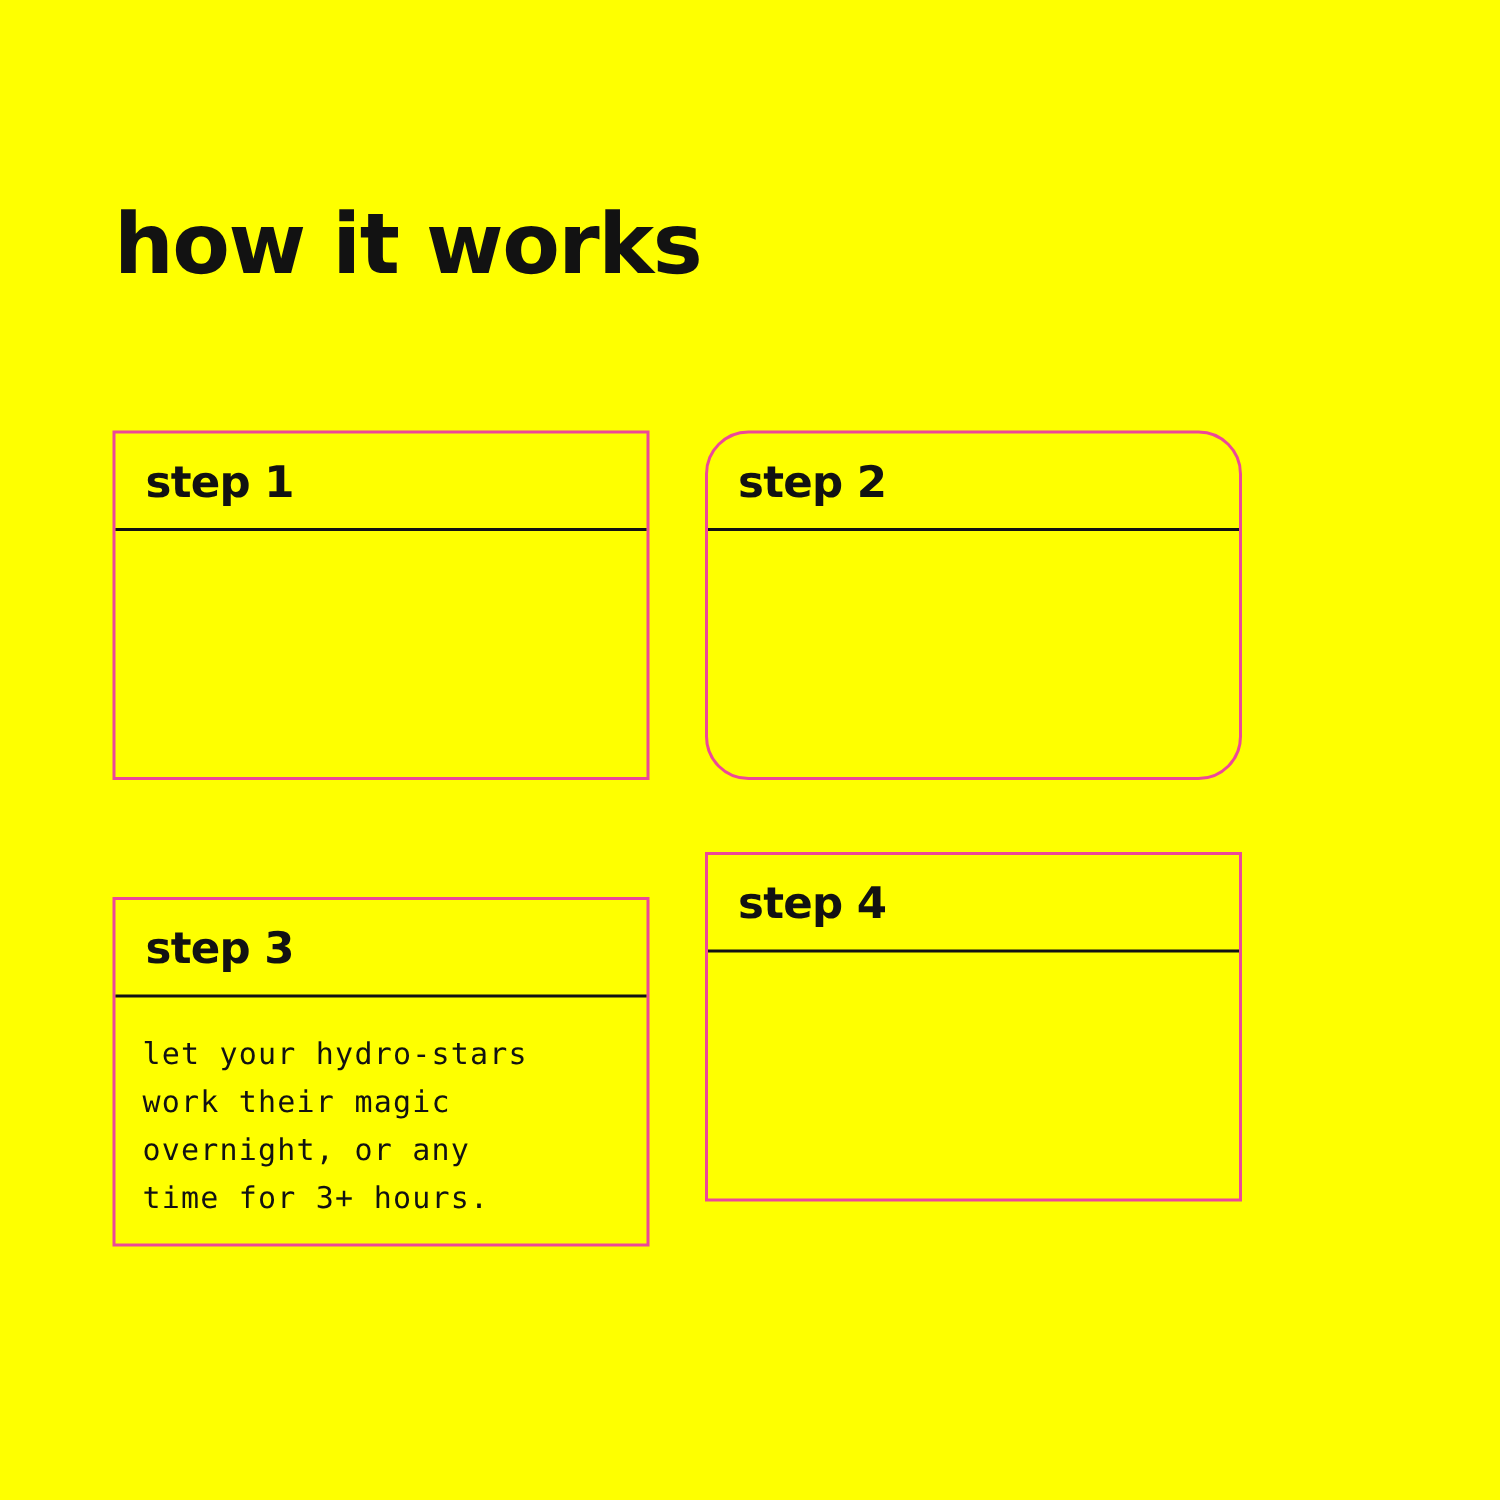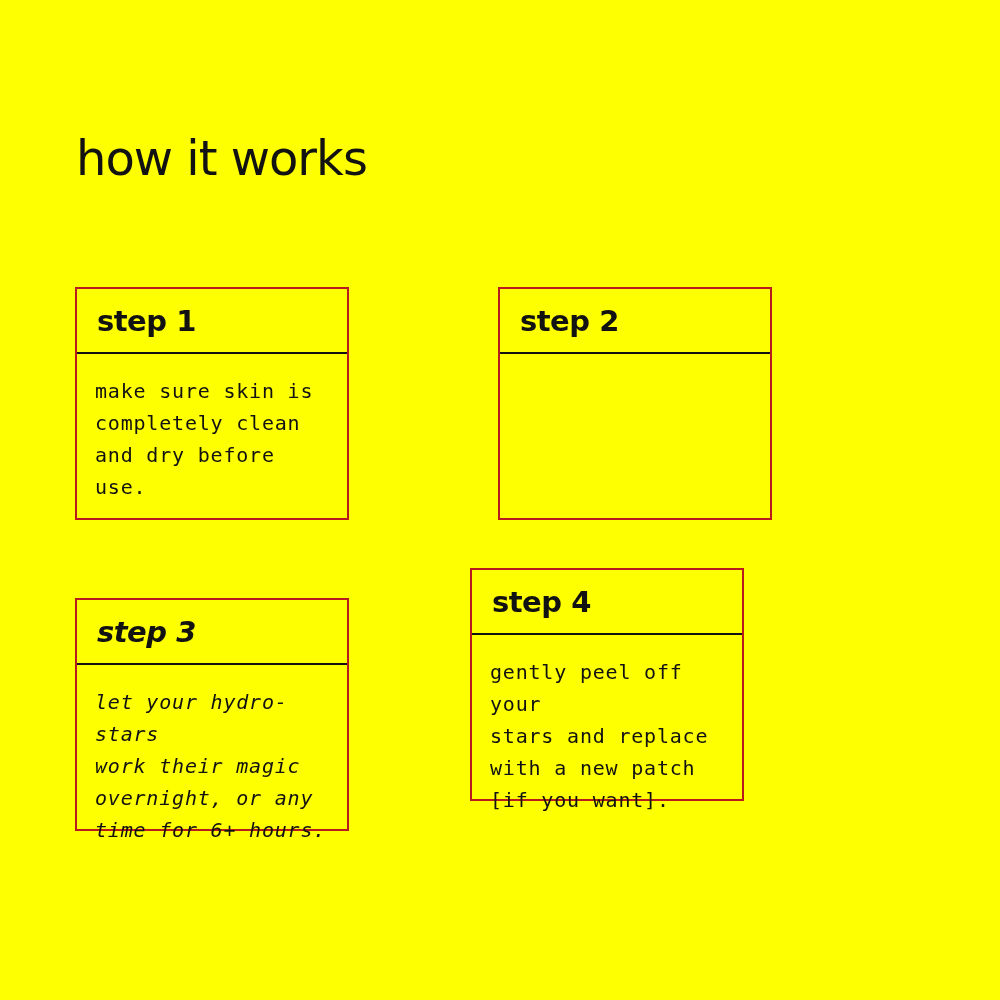--- a/index.html
+++ b/index.html
@@ -12,37 +12,37 @@
     height: 1000px;
     background: #feff00;
     font-family: "DejaVu Sans", "Liberation Sans", sans-serif;
     color: #121212;
     overflow: hidden;
   }
   .page-title {
     position: absolute;
     left: 76px;
     top: 100px;
-    font-size: 48px;
+    font-size: 56px;
     line-height: 52px;
-    font-weight: normal;
+    font-weight: bold;
     letter-spacing: -1px;
     color: #121212;
   }
   .step-card {
     position: absolute;
-    width: 274px;
+    width: 358px;
     height: 233px;
-    border: 2px solid #b91c1c;
+    border: 2px solid #ec4899;
     box-sizing: border-box;
     background: transparent;
   }
   .step-card.pos-1 { left: 75px;  top: 287px; }
-  .step-card.pos-2 { left: 498px; top: 287px; }
-  .step-card.pos-3 { left: 75px;  top: 598px; font-style: italic; }
+  .step-card.pos-2 { left: 470px; top: 287px; border-radius: 29px; }
+  .step-card.pos-3 { left: 75px;  top: 598px; }
   .step-card.pos-4 { left: 470px; top: 568px; }
   .step-header {
     height: 65px;
     border-bottom: 2px solid #121212;
     display: flex;
     align-items: center;
     padding: 0 20px;
     box-sizing: border-box;
   }
   .step-label {
@@ -63,42 +63,35 @@
 </style>
 </head>
 <body>
 
 <h1 class="page-title">how it works</h1>
 
 <div class="step-card pos-1">
   <div class="step-header">
     <span class="step-label">step 1</span>
   </div>
-  <div class="step-body">make sure skin is
-completely clean
-and dry before use.</div>
 </div>
 
 <div class="step-card pos-2">
   <div class="step-header">
     <span class="step-label">step 2</span>
   </div>
 </div>
 
 <div class="step-card pos-3">
   <div class="step-header">
     <span class="step-label">step 3</span>
   </div>
   <div class="step-body">let your hydro-stars
 work their magic
 overnight, or any
-time for 6+ hours.</div>
+time for 3+ hours.</div>
 </div>
 
 <div class="step-card pos-4">
   <div class="step-header">
     <span class="step-label">step 4</span>
   </div>
-  <div class="step-body">gently peel off your
-stars and replace
-with a new patch
-[if you want].</div>
 </div>
 
 </body></html>

